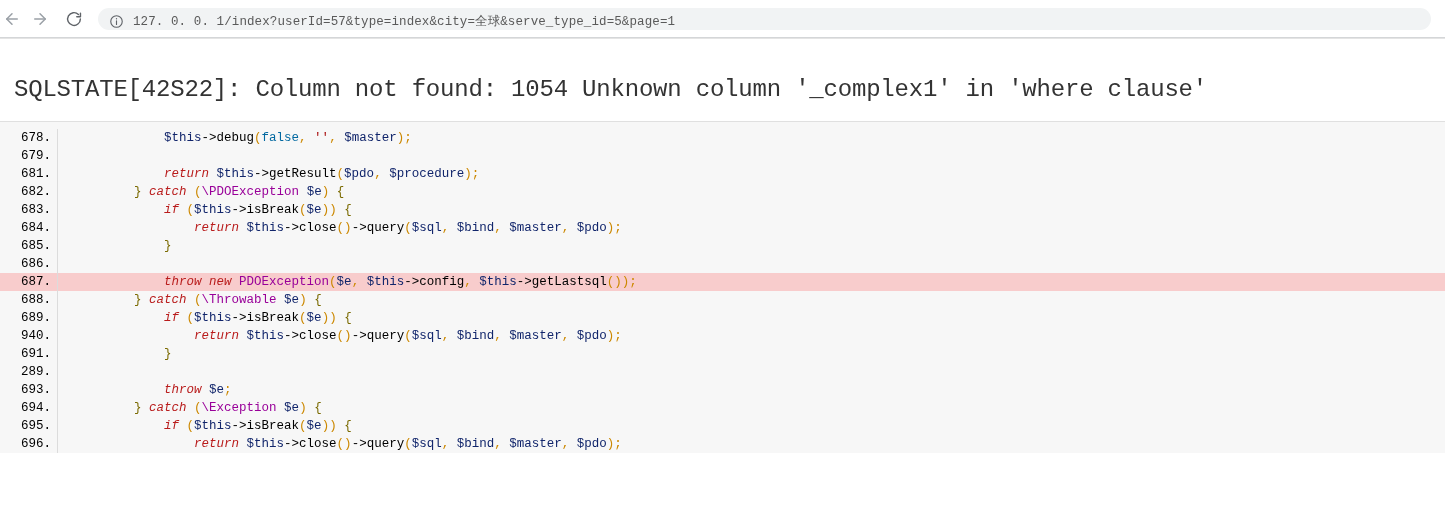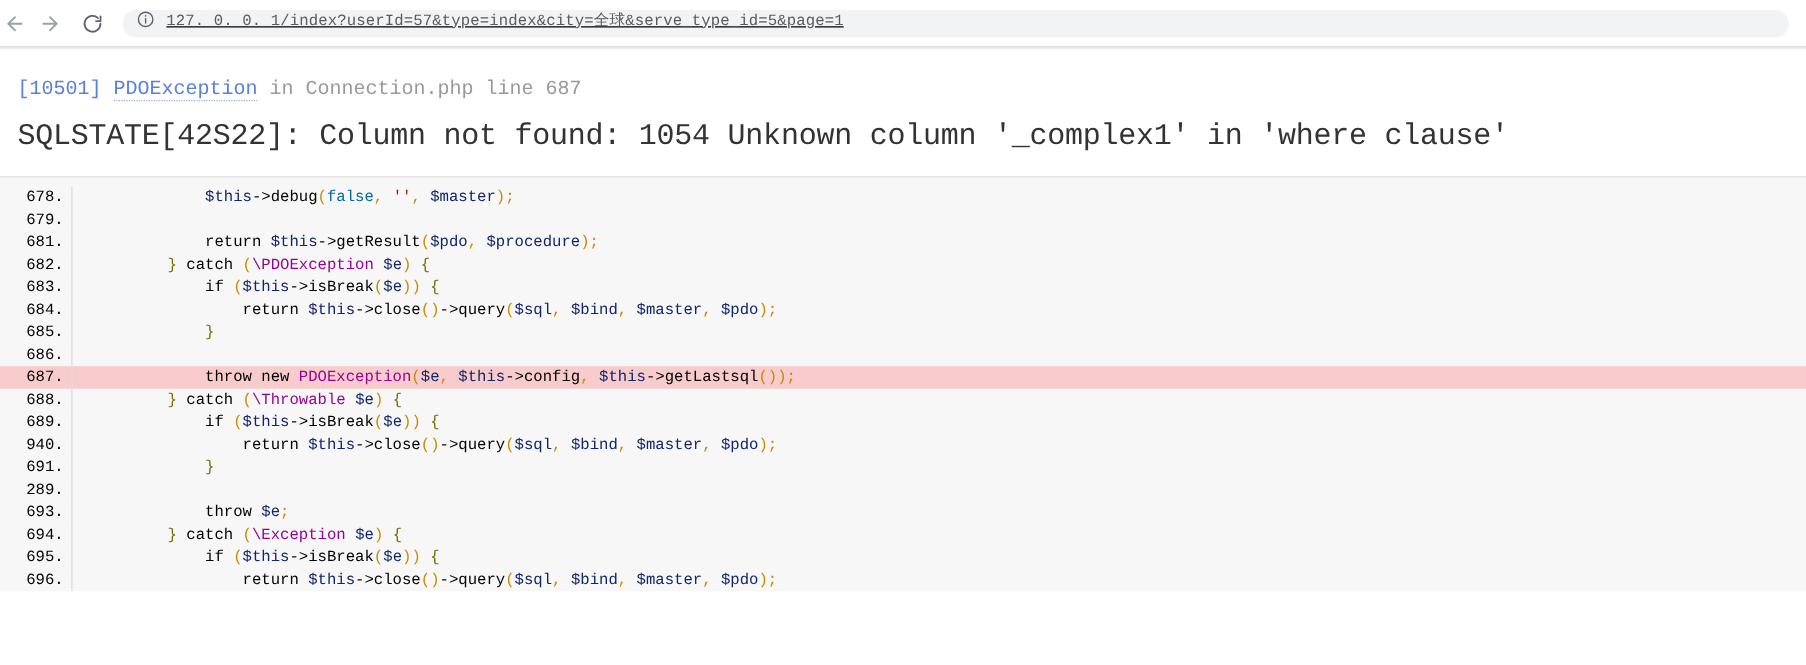--- a/index.html
+++ b/index.html
@@ -35,24 +35,23 @@
   .nav-reload { color: #5f6368; margin-left: 6px; }
 
   .omnibox {
     flex: 1 1 auto;
     height: 22px;
     margin-left: 10px;
     margin-right: 6px;
     background: #f1f3f4;
     border-radius: 13px;
     display: flex;
-    align-items: flex-start;
+    align-items: flex-end;
     padding: 0 10px;
     min-width: 0;
-    text-decoration: underline;
   }
   .site-info-icon {
     width: 16px; height: 16px;
     flex: 0 0 auto;
     color: #5f6368;
     display: flex; align-items: center; justify-content: center;
   }
   .omnibox-url {
     margin-left: 9px;
     font-family: "Liberation Mono", "DejaVu Sans Mono", monospace;
@@ -132,21 +131,21 @@
   .lc {
     flex: 1 1 auto;
     padding-left: 16px;
     font-family: "Liberation Mono", "DejaVu Sans Mono", monospace;
     font-size: 12.5px;
     color: #000000;
     white-space: pre;
     overflow: hidden;
   }
   
-  .t-kw  { color: #000000; }        
+  .t-kw  { color: #b91c1c; font-style: italic; }        
   .t-var { color: #11256b; }        
   .t-fn  { color: #000000; }        
   .t-cls { color: #990099; }        
   .t-str { color: #a11; }           
   .t-com { color: #8b1a1a; }        
   .t-pun { color: #cc8800; }        
   .t-op  { color: #000000; }        
   .t-lit { color: #0369a1; text-align: right; }        
   .t-brc { color: #7a6a00; }        
 </style>
@@ -184,23 +183,20 @@
         <circle cx="12" cy="7.6" r="1.05" fill="currentColor" stroke="none"></circle>
       </svg>
     </span>
     <span class="omnibox-url" title="127. 0. 0. 1/index?userId=57&amp;type=index&amp;city=全球&amp;serve_type_id=5&amp;page=1">127. 0. 0. 1/index?userId=57&amp;type=index&amp;city=全球&amp;serve_type_id=5&amp;page=1</span>
   </div>
 </div>
 
 <div class="page">
 
   <div class="exception-header">
-    <div class="exc-line">
-      <span class="exc-code">[10501]</span><span> </span><span class="exc-class">PDOException</span><span> </span><span class="exc-in">in Connection.php line 687</span>
-    </div>
 
     <div class="exc-message">SQLSTATE[42S22]: Column not found: 1054 Unknown column '_complex1' in 'where clause'</div>
   </div>
 
   <div class="code-block">
       <div class="code-line">
         <span class="ln">678.</span>
         <span class="lc"><span class="t-fn">            </span><span class="t-var">$this</span><span class="t-op">-&gt;</span><span class="t-fn">debug</span><span class="t-pun">(</span><span class="t-lit">false</span><span class="t-pun">, </span><span class="t-str">''</span><span class="t-pun">, </span><span class="t-var">$master</span><span class="t-pun">)</span><span class="t-pun">;</span></span>
       </div>
       <div class="code-line">

